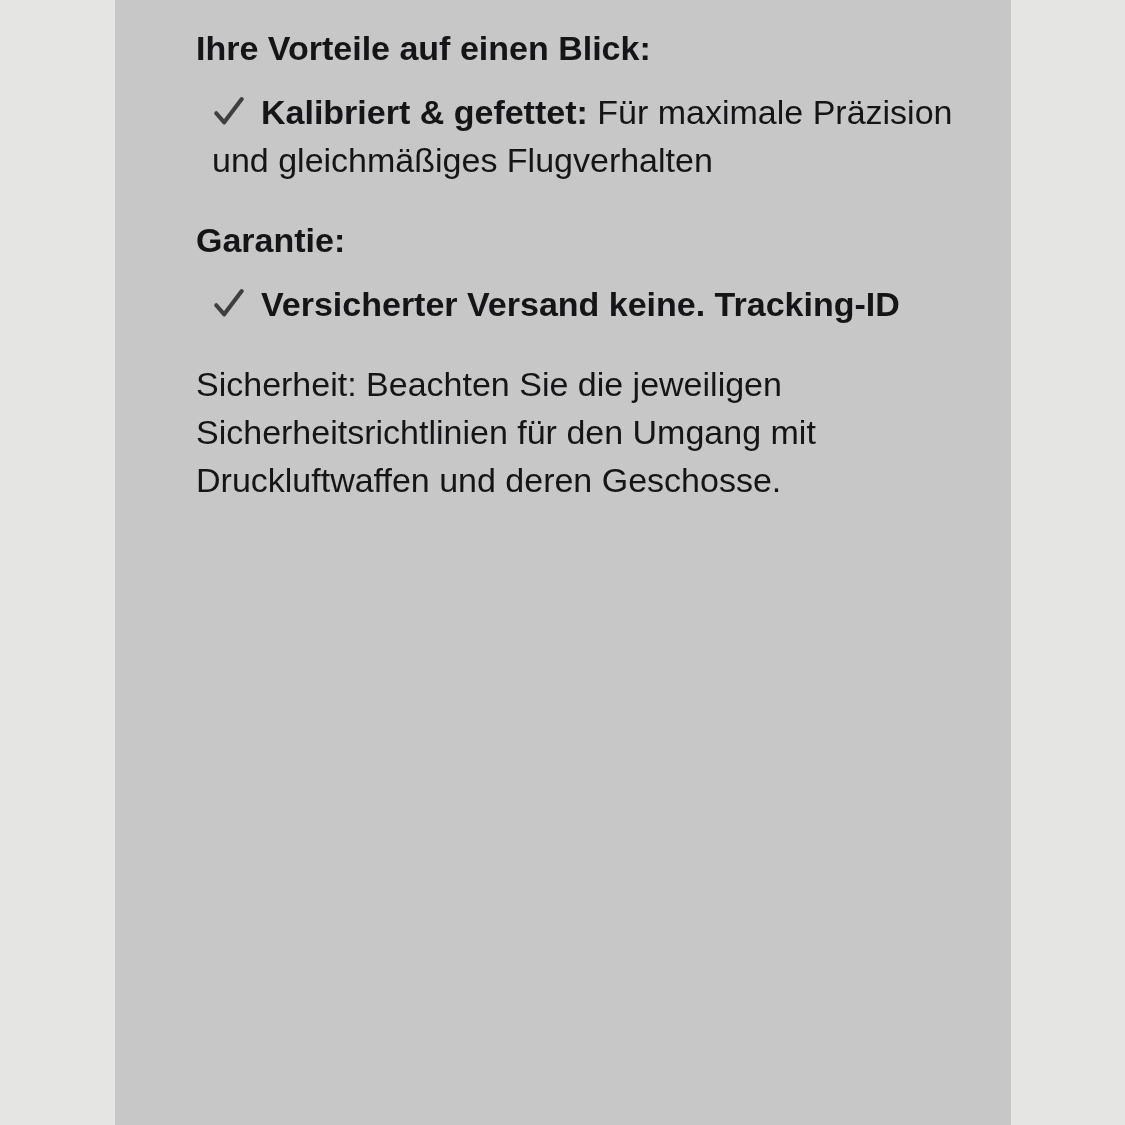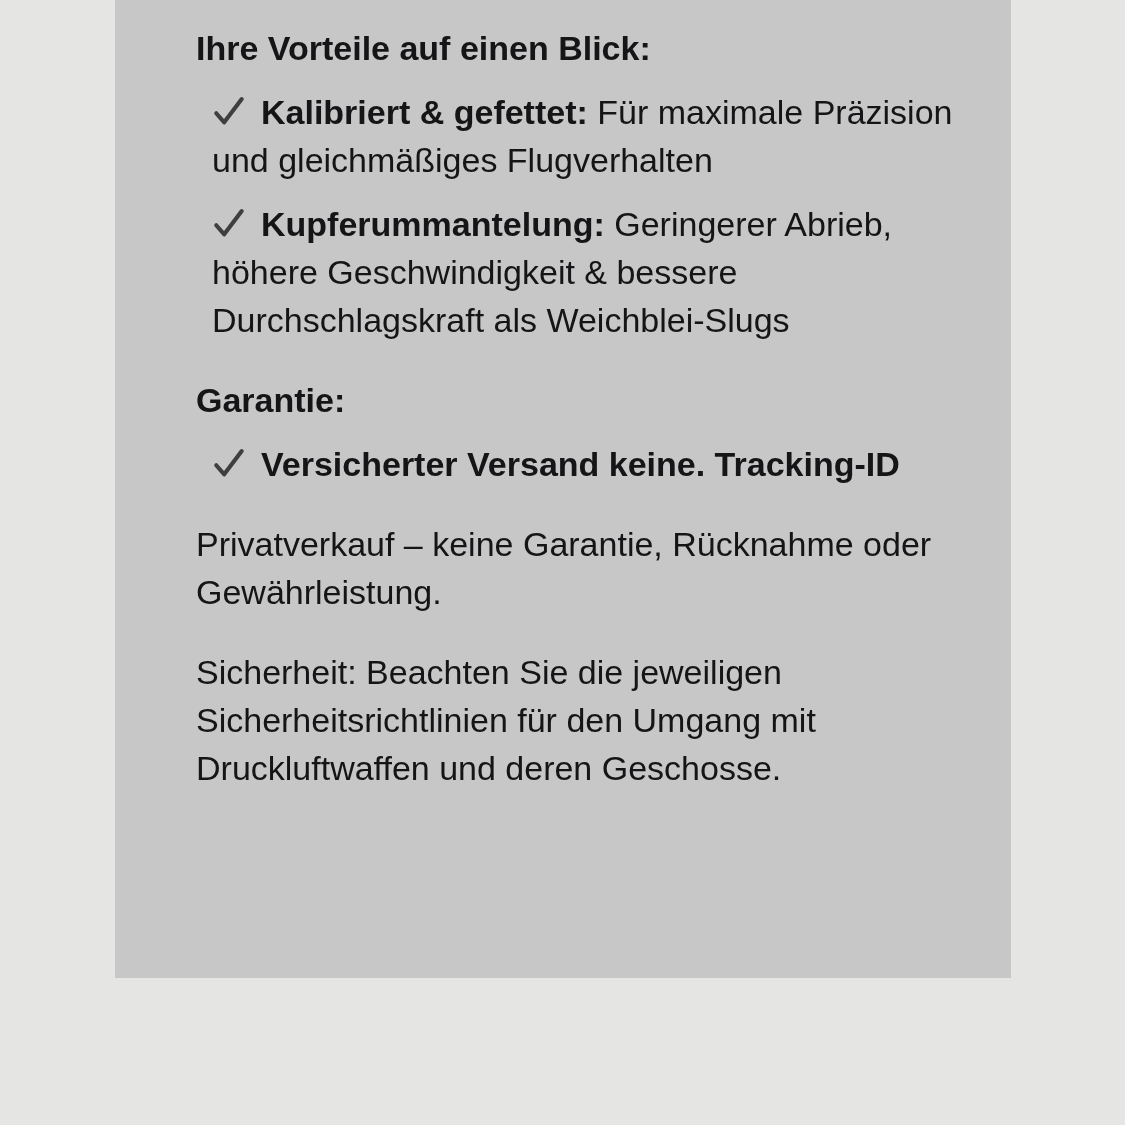--- a/index.html
+++ b/index.html
@@ -16,21 +16,21 @@
     width: 1125px;
     height: 1125px;
     overflow: hidden;
     background: var(--outer-bg, #e5e5e4);
   }
   .panel {
     position: absolute;
     left: 115px;
     top: 0;
     width: 896px;
-    height: 978px;
+    height: 1125px;
     background: var(--panel-bg, #c7c7c7);
     box-sizing: border-box;
     padding: 24px 35px 0 81px;
     color: var(--text, #151517);
     font-size: 34px;
     line-height: 48px;
     overflow: hidden;
   }
   .panel p {
     margin: 32px 0 0 0;
@@ -63,30 +63,26 @@
 
 <div class="canvas">
   <div class="panel">
 
     <p class="first bold">Ihre Vorteile auf einen Blick:</p>
 
     <div class="group">
       <p class="cont"><span class="check"><svg viewBox="0 0 24 24" fill="none" stroke="currentColor" stroke-width="2.9" stroke-linecap="round" stroke-linejoin="round">
               <path d="M3 13.6 L8.6 20 L21 3.6"></path>
             </svg></span><b>Kalibriert &amp; gefettet:</b> <span>Für maximale Präzision und gleichmäßiges Flugverhalten</span></p>
-      <p class="cont"><span class="check"><svg viewBox="0 0 24 24" fill="none" stroke="currentColor" stroke-width="2.9" stroke-linecap="round" stroke-linejoin="round">
-              <path d="M3 13.6 L8.6 20 L21 3.6"></path>
-            </svg></span><b>Kupferummantelung:</b> <span>Geringerer Abrieb, höhere Geschwindigkeit &amp; bessere Durchschlagskraft als Weichblei-Slugs</span></p>
     </div>
 
     <div class="group">
       <p class="bold">Garantie:</p>
       <p class="cont"><span class="check"><svg viewBox="0 0 24 24" fill="none" stroke="currentColor" stroke-width="2.9" stroke-linecap="round" stroke-linejoin="round">
               <path d="M3 13.6 L8.6 20 L21 3.6"></path>
             </svg></span><b>Versicherter Versand keine. Tracking-ID</b></p>
     </div>
 
 
-    <p>Privatverkauf – keine Garantie, Rücknahme oder Gewährleistung.</p>
     <p>Sicherheit: Beachten Sie die jeweiligen Sicherheitsrichtlinien für den Umgang mit Druckluftwaffen und deren Geschosse.</p>
 
   </div>
 </div>
 
 </body></html>

